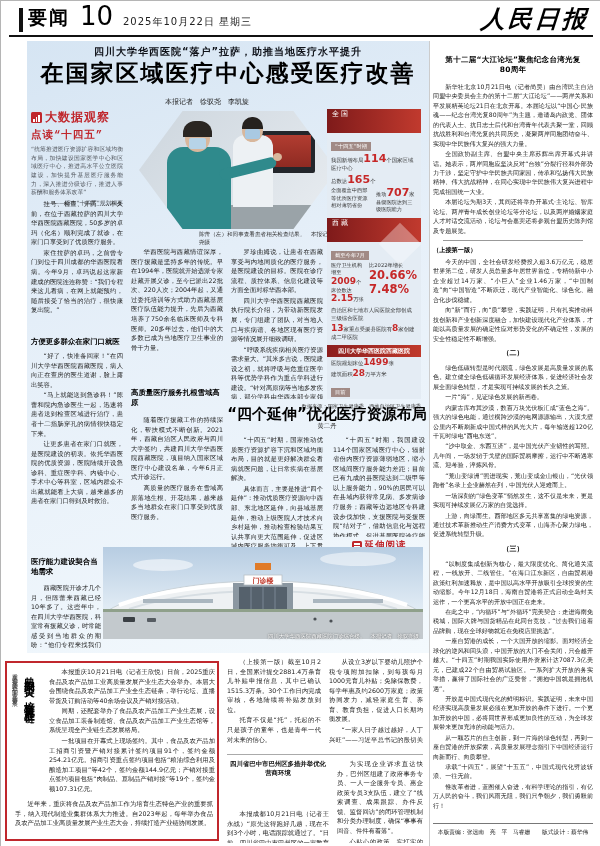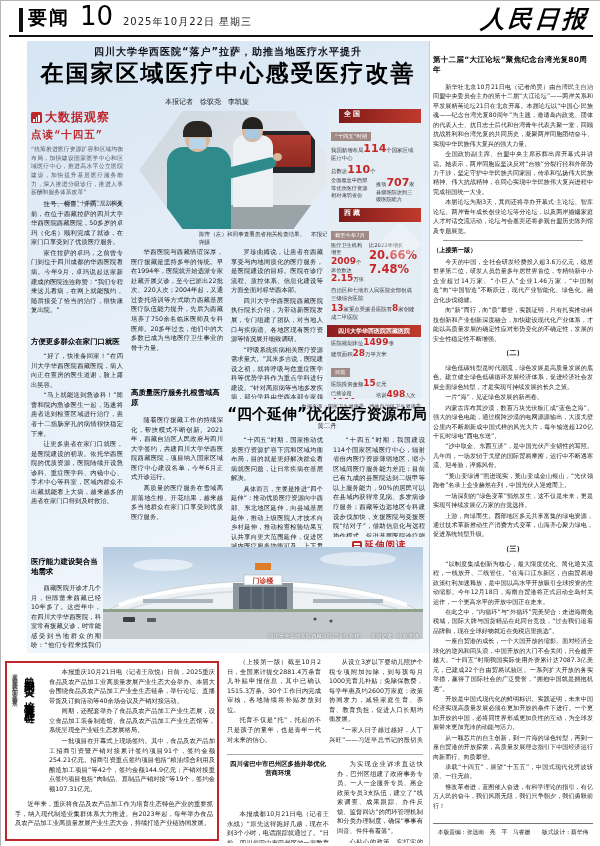--- a/index.html
+++ b/index.html
@@ -32,42 +32,42 @@
   .db-subtag{font-size:10.5px;font-weight:800;color:#c0272d;margin:2px 0 3px;letter-spacing:1px;font-family:Liberation Mono, monospace;}
   .db-quote{font-size:5.8px;line-height:1.5;color:#50555c;text-align:justify;}
   .db-src{font-size:5.8px;color:#50555c;text-align:right;margin-top:2px;}
   
   .photo1{left:112px;top:70px;width:198px;height:118px;clip-path:polygon(22% 0,78% 0,100% 50%,78% 100%,22% 100%,0 50%);background:linear-gradient(135deg,#cdd6de,#e9edf1);overflow:hidden;}
   .cap1{left:172px;top:190px;width:152px;font-size:5.6px;color:#333;line-height:1.4;}
   .photo2{left:76px;top:506px;width:320px;height:92px;overflow:hidden;}
   .cap2{left:170px;top:592px;width:222px;text-align:right;font-size:5.4px;color:#fff;text-shadow:0 0 2px rgba(0,0,0,.8);line-height:1.4;}
   
   .ig{left:300px;top:68px;width:94px;height:290px;background:#e4ecf4;overflow:hidden;}
-  .igbar{height:14px;background:linear-gradient(90deg,#7e1a1a,#c13a2e);color:#fff;font-size:7px;font-weight:700;line-height:11px;padding-left:5px;letter-spacing:2px;margin-left:12px;}
+  .igbar{height:24px;background:linear-gradient(90deg,#7e1a1a,#c13a2e);color:#fff;font-size:7px;font-weight:400;line-height:11px;padding-left:5px;letter-spacing:2px;}
   .igbar2{height:12px;background:linear-gradient(90deg,#8c1f1f,#c0392b);color:#fff;font-size:6px;font-weight:700;line-height:12px;text-align:center;letter-spacing:0;}
   .iglab{display:inline-block;background:#a18a85;color:#fff;font-size:5.3px;padding:1px 4px;margin:3px 0 1px 4px;}
   .igrow{padding:1px 4px;font-size:5.4px;color:#333;line-height:1.5;}
   .num{color:#c62828;font-weight:700;font-size:11px;line-height:1;}
   .num-s{color:#c62828;font-weight:700;font-size:9px;line-height:1;}
   .pct{color:#c62828;font-weight:700;font-size:11.5px;line-height:1.2;}
   .igcols{display:flex;gap:4px;padding:1px 4px;}
   .igcols>div{flex:1;font-size:5.2px;color:#333;line-height:1.45;}
   .ig-arrow{position:absolute;width:30px;height:30px;background:#fff;opacity:.35;transform:rotate(45deg);}
   .ig-src{left:272px;top:362px;width:122px;text-align:right;font-size:5.2px;color:#444;line-height:1.5;}
   
   .ext-head{left:200px;top:364px;width:200px;text-align:center;font-size:15px;font-weight:800;color:#000;}
   .ext-by{left:200px;top:381px;width:200px;text-align:center;font-size:6.3px;color:#333;}
   .badge{left:306px;top:498px;width:92px;display:flex;align-items:center;justify-content:center;gap:3px;}
   .badge-icon{width:10px;height:10px;background:#c0272d;border-radius:1.5px;position:relative;}
   .badge-icon:before{content:"";position:absolute;left:2px;top:2px;width:6px;height:2px;background:#fff;}
   .badge-icon:after{content:"";position:absolute;left:2px;top:5.5px;width:6px;height:2px;background:#fff;}
   .badge-label{font-size:9.5px;font-weight:800;color:#c0272d;letter-spacing:1px;}
   
   .rcol{left:432px;top:40px;width:160px;height:806px;}
-  .r-head{font-size:7.5px;font-weight:800;color:#000;margin:14px 0 7px;letter-spacing:.3px;}
+  .r-head{font-size:7.5px;font-weight:800;color:#000;text-align:center;margin:14px 10px 7px;letter-spacing:.3px;}
   .r-flow{position:absolute;left:0;top:0;width:160px;height:778px;overflow:hidden;}
   .r-div{border-top:1px solid #999;margin:5px 10px;}
   .r-cont{font-size:6.2px;font-weight:700;margin:2px 0;}
   .r-part{font-size:7px;font-weight:700;text-align:center;margin:5px 0;}
   .r-foot{left:0px;top:782px;width:160px;border-top:1px solid #777;padding-top:4px;text-align:center;font-size:5.8px;color:#222;}
   
   .redbox{left:4px;top:660px;width:214px;height:180px;border:2.5px solid #c0272d;background:#fff;box-sizing:border-box;}
   .rb-side{left:3px;top:6px;height:165px;writing-mode:vertical-lr;font-size:5.8px;color:#444;letter-spacing:1.5px;}
   .rb-vhead{left:16px;top:5px;height:166px;writing-mode:vertical-lr;font-size:10.5px;font-weight:800;color:#000;letter-spacing:2px;overflow:hidden;}
   .rb-body{left:42px;top:4px;width:166px;height:130px;}
@@ -174,21 +174,21 @@
       </div>
 
     <div class="abs ig">
       <div class="ig-arrow" style="left:58px;top:120px;"></div>
       <div class="igbar">全国</div>
       <div><span class="iglab">“十四五”时期</span></div>
       <div class="igrow">
         <span>我国新增布局</span><span class="num">114</span><span>个国家区域医疗中心</span>
       </div>
       <div class="igrow">
-        <span>总数达</span><span class="num">110</span><span>个</span>
+        <span>总数达</span><span class="num">165</span><span>个</span>
       </div>
       <div class="igcols">
         <div>全面覆盖中西部等优质医疗资源相对薄弱省份</div>
         <div>
           <span>推动</span><span class="num">707</span><span>家</span><span>县级医院达到三级医院能力</span>
         </div>
       </div>
       <div class="igbar" style="margin-top:3px;">西藏</div>
       <div><span class="iglab">截至今年7月</span></div>
       <div class="igcols">

